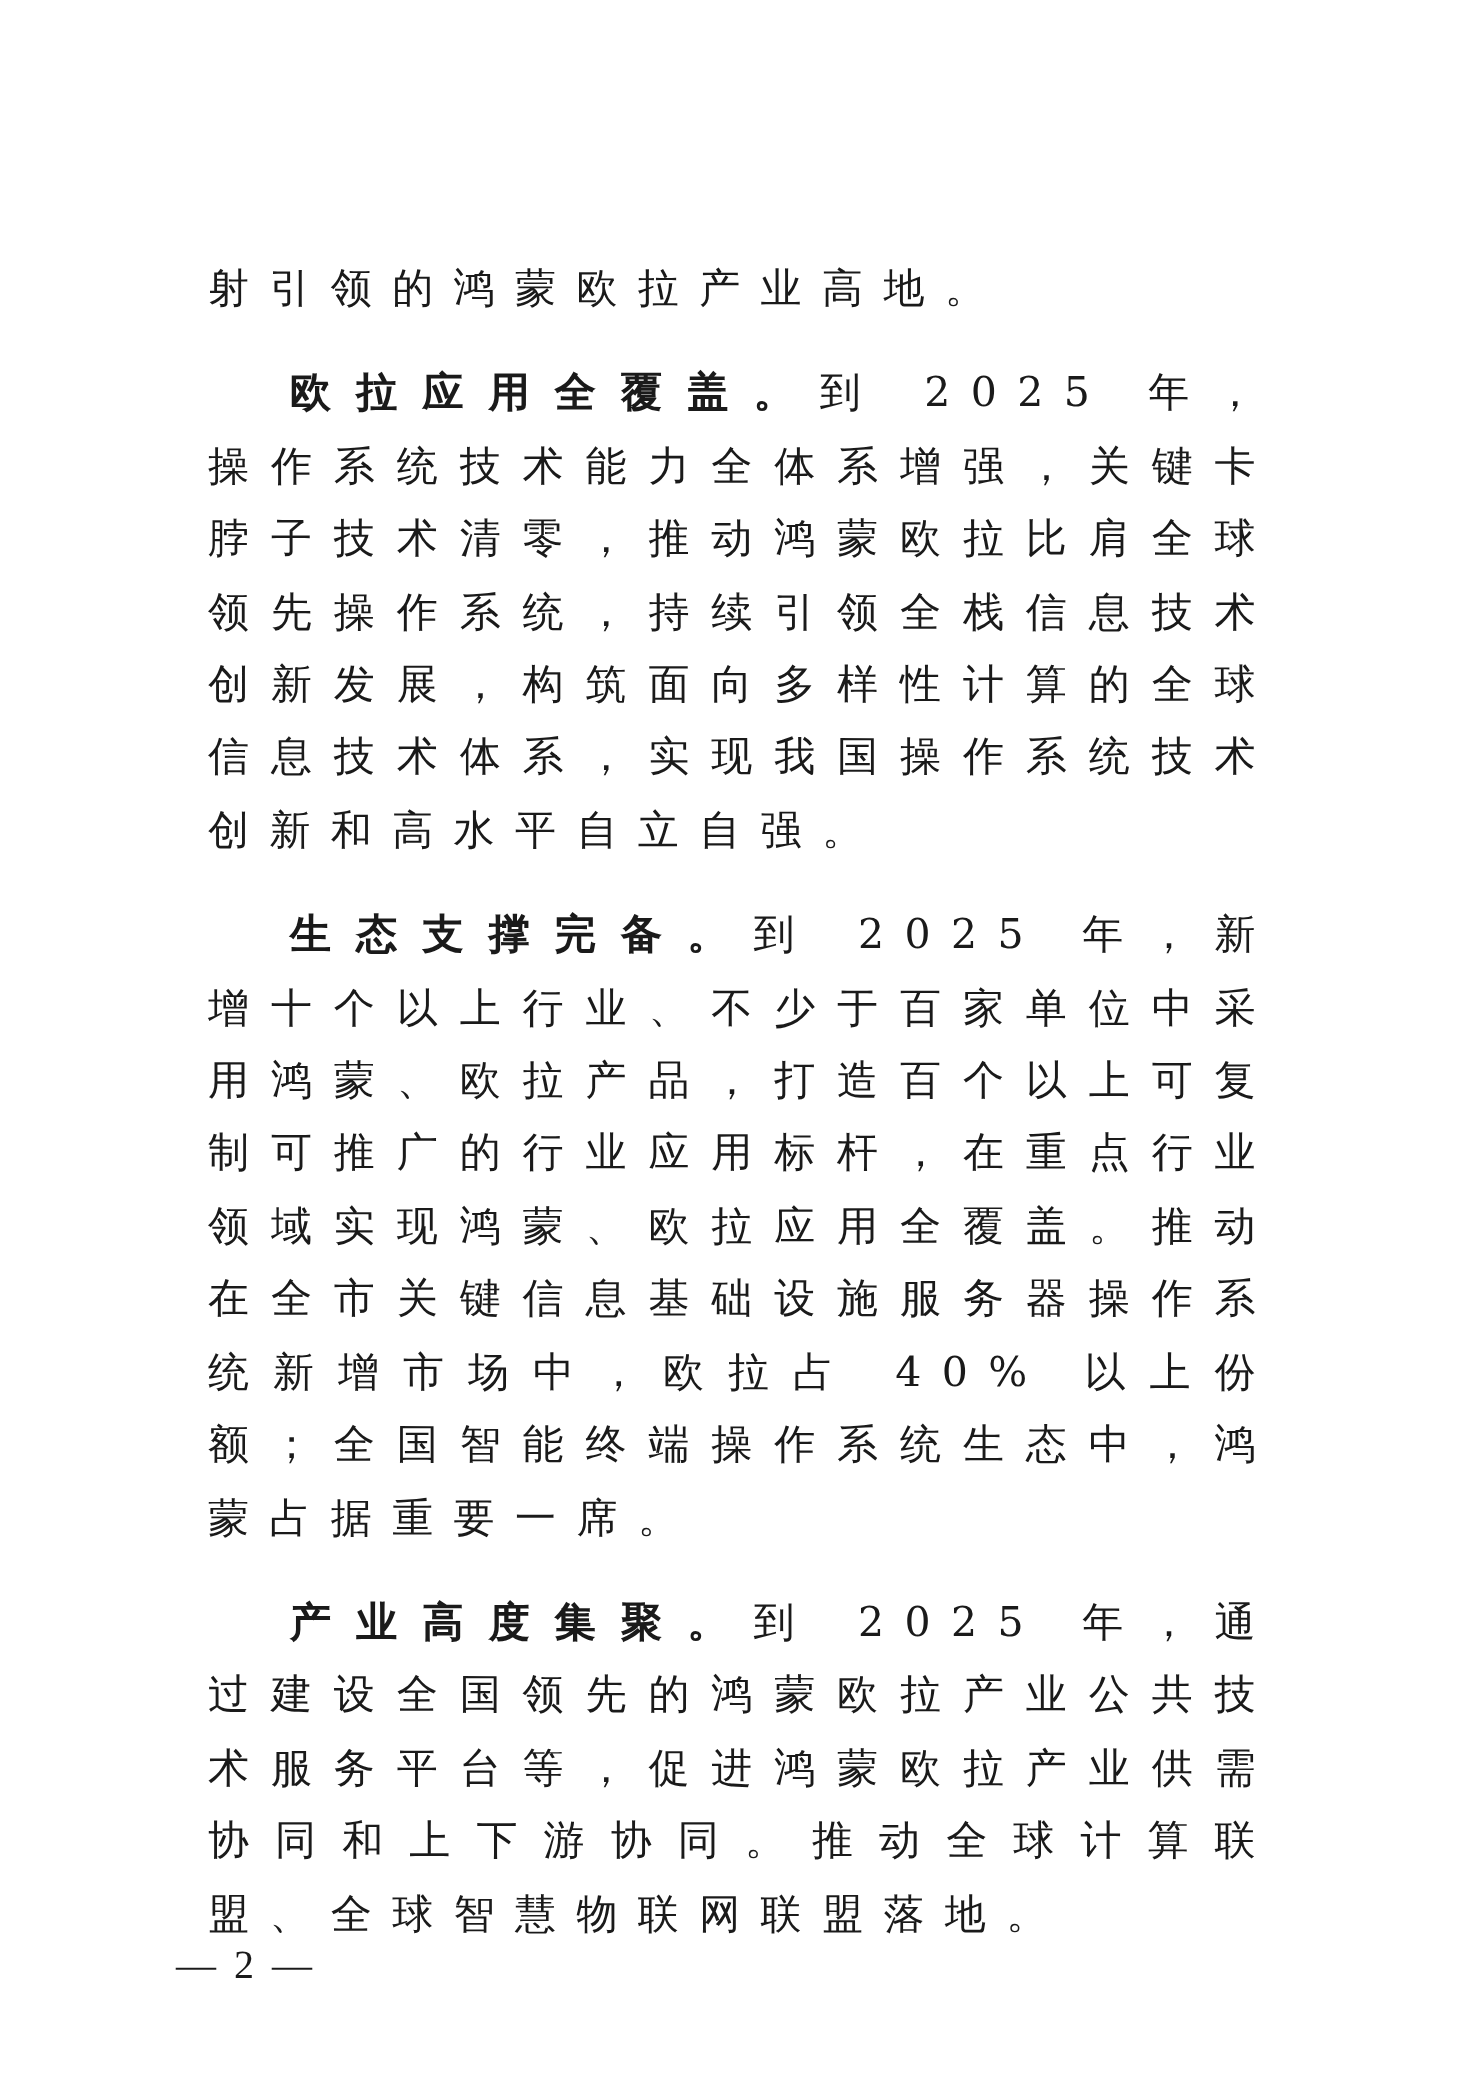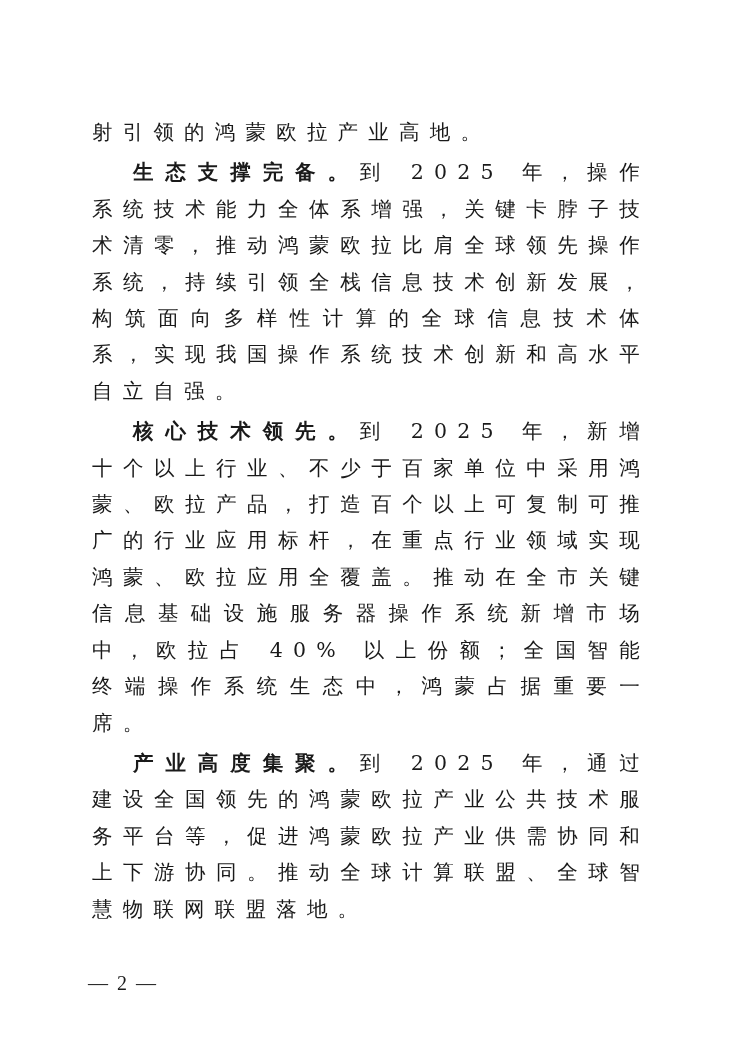--- a/index.html
+++ b/index.html
@@ -11,21 +11,21 @@
     font-family: "DejaVu Serif", "Liberation Serif", serif;
     color: #1a1a1a;
   }
   .page {
     position: absolute;
     left: 88px;
     top: 110px;
     width: 566px;
   }
   .para {
-    margin: 4px;
+    margin: 16px;
     font-size: 20.5px;
     line-height: 36.4px;
     letter-spacing: 10.2px;
     text-align: justify;
     text-align-last: left;
     word-break: break-all;
   }
   .para.indent { text-indent: 41px; }
   .lead { font-weight: bold; letter-spacing: 10.2px; }
   .page-number {
@@ -37,22 +37,22 @@
     color: #1a1a1a;
     letter-spacing: 2px;
   }
 </style>
 </head>
 <body>
 
 <div class="page">
   <p class="para">射引领的鸿蒙欧拉产业高地。</p>
 
-  <p class="para indent"><span class="lead">生态支撑完备。</span><span>到 2025 年，操作系统技术能力全体系增强，关键卡脖子技术清零，推动鸿蒙欧拉比肩全球领先操作系统，持续引领全栈信息技术创新发展，构筑面向多样性计算的全球信息技术体系，实现我国操作系统技术创新和高水平自立自强。</span></p>
+  <p class="para indent"><span class="lead">欧拉应用全覆盖。</span><span>到 2025 年，操作系统技术能力全体系增强，关键卡脖子技术清零，推动鸿蒙欧拉比肩全球领先操作系统，持续引领全栈信息技术创新发展，构筑面向多样性计算的全球信息技术体系，实现我国操作系统技术创新和高水平自立自强。</span></p>
 
 
-  <p class="para indent"><span class="lead">核心技术领先。</span><span>到 2025 年，新增十个以上行业、不少于百家单位中采用鸿蒙、欧拉产品，打造百个以上可复制可推广的行业应用标杆，在重点行业领域实现鸿蒙、欧拉应用全覆盖。推动在全市关键信息基础设施服务器操作系统新增市场中，欧拉占 40% 以上份额；全国智能终端操作系统生态中，鸿蒙占据重要一席。</span></p>
+  <p class="para indent"><span class="lead">生态支撑完备。</span><span>到 2025 年，新增十个以上行业、不少于百家单位中采用鸿蒙、欧拉产品，打造百个以上可复制可推广的行业应用标杆，在重点行业领域实现鸿蒙、欧拉应用全覆盖。推动在全市关键信息基础设施服务器操作系统新增市场中，欧拉占 40% 以上份额；全国智能终端操作系统生态中，鸿蒙占据重要一席。</span></p>
 
   <p class="para indent"><span class="lead">产业高度集聚。</span><span>到 2025 年，通过建设全国领先的鸿蒙欧拉产业公共技术服务平台等，促进鸿蒙欧拉产业供需协同和上下游协同。推动全球计算联盟、全球智慧物联网联盟落地。</span></p>
 
 </div>
 
 <div class="page-number">— 2 —</div>
 
 </body></html>

